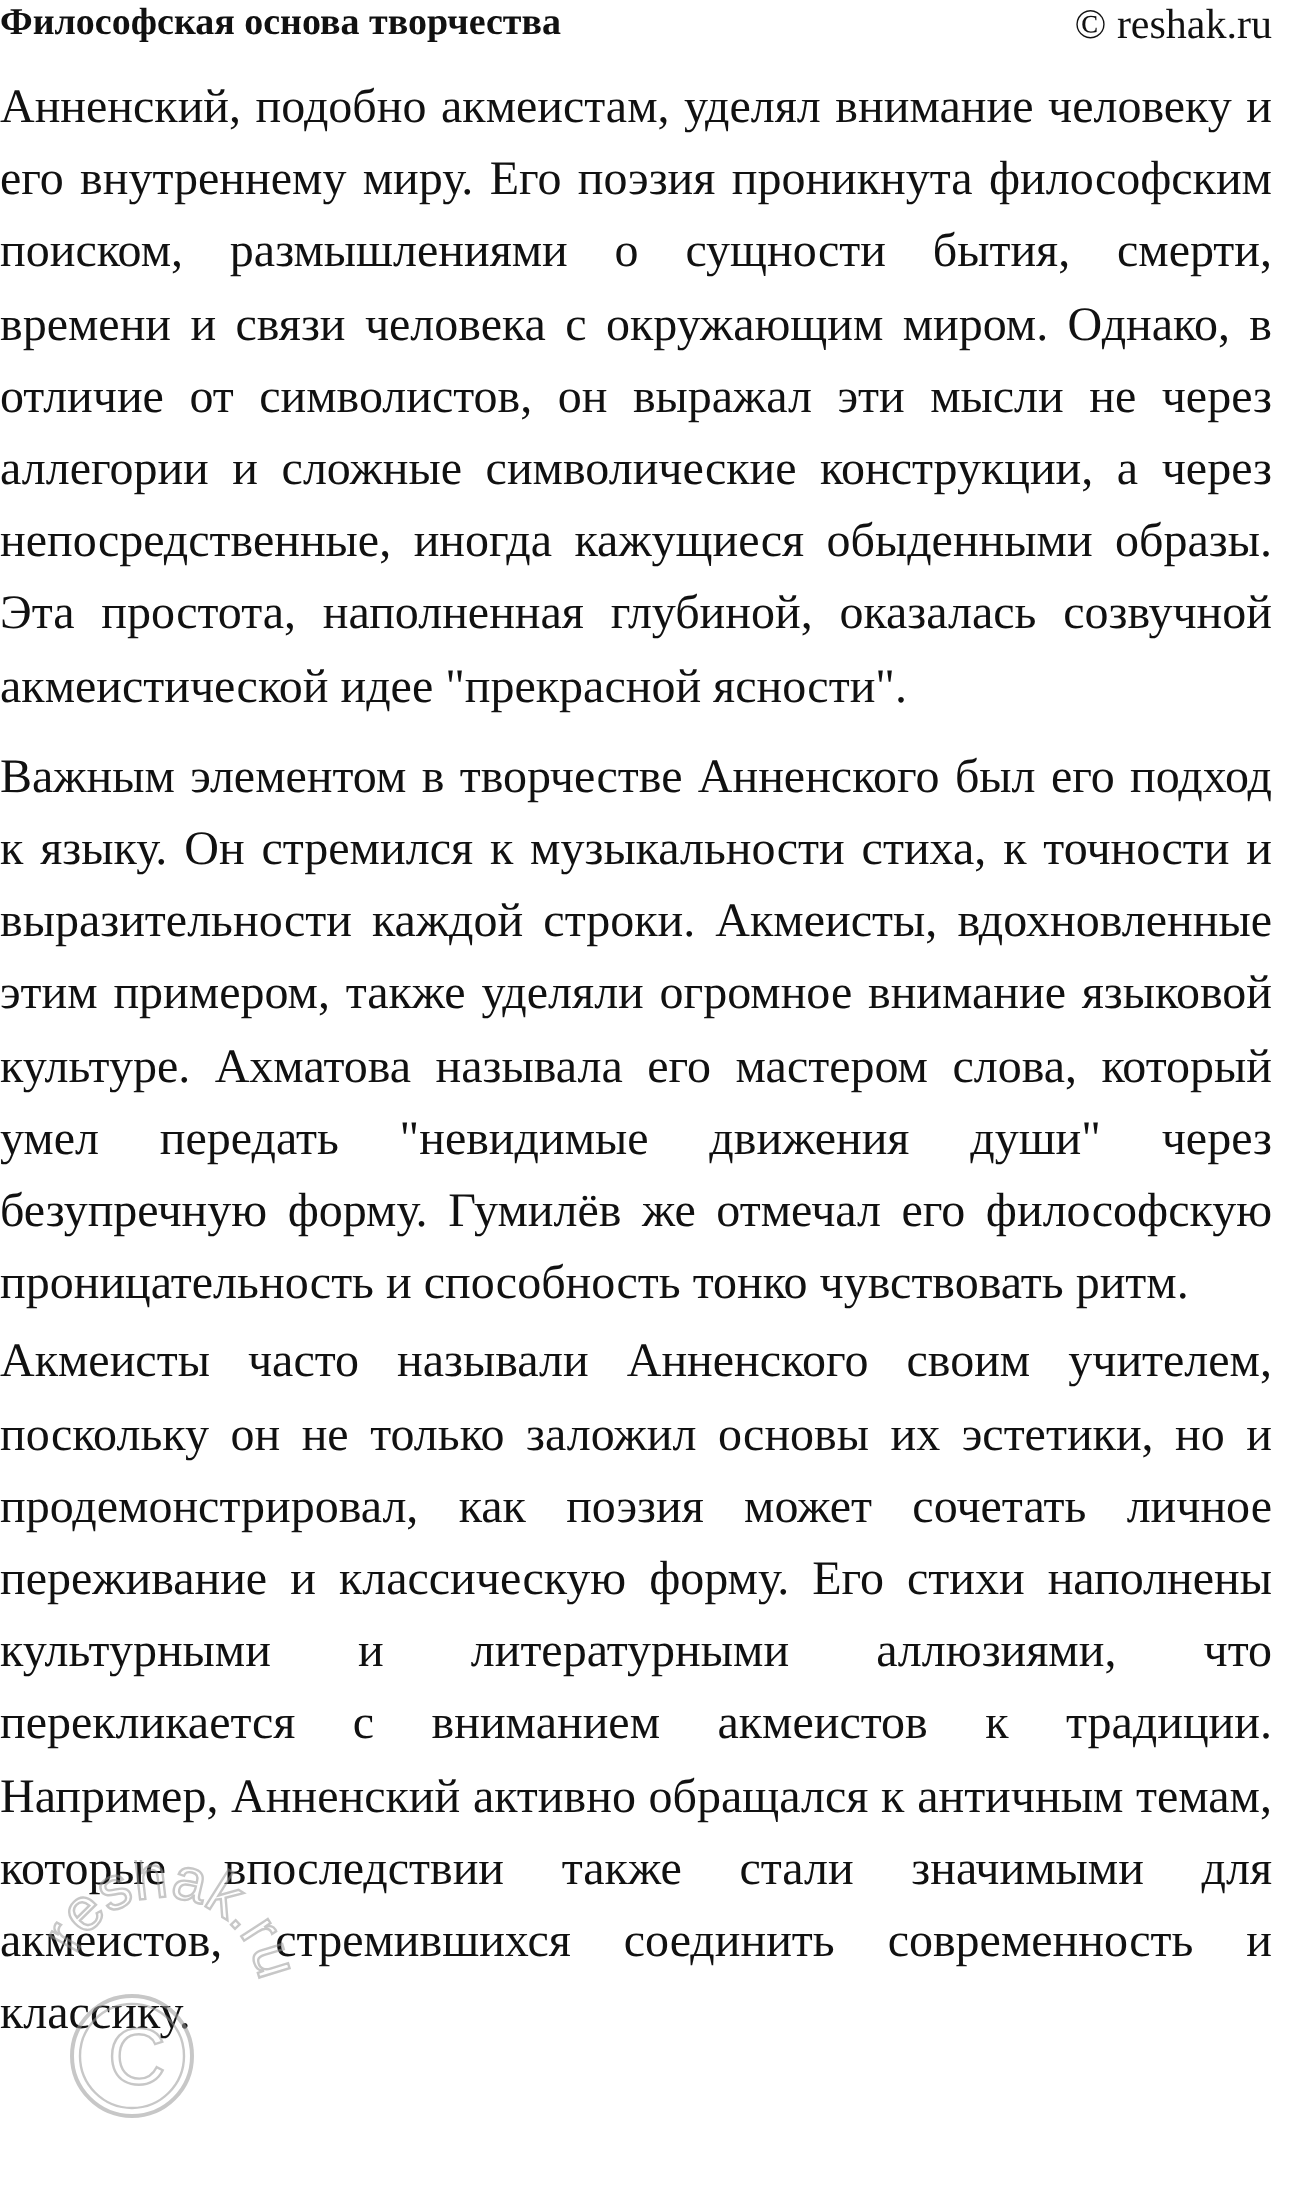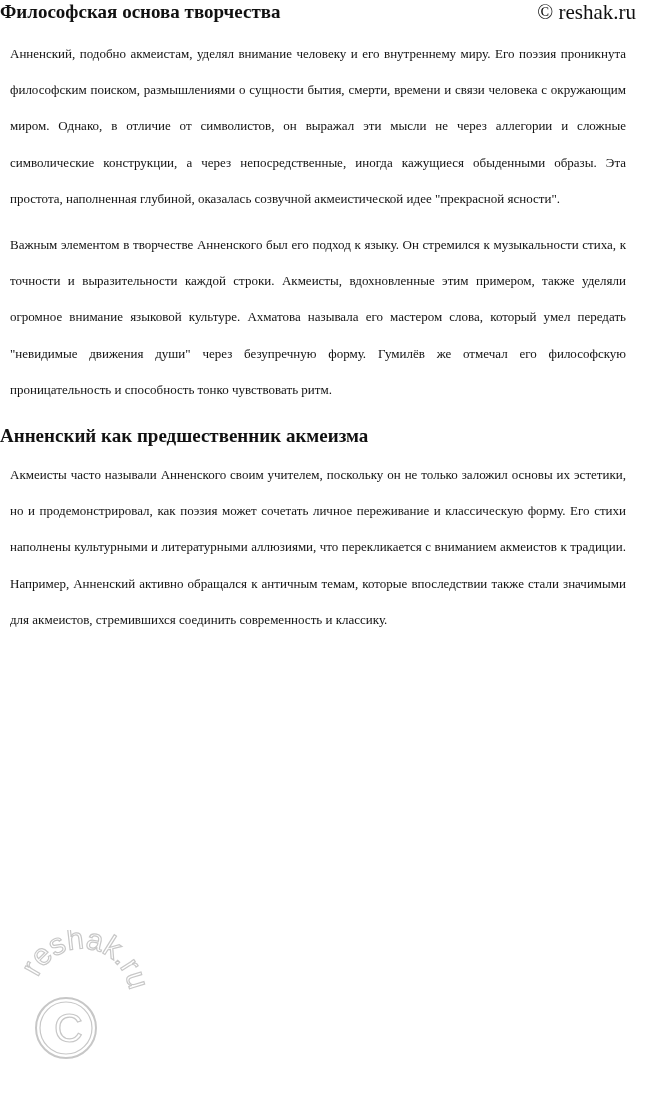--- a/index.html
+++ b/index.html
@@ -34,24 +34,24 @@
     }
     .copyright {
       position: absolute;
       right: 0;
       top: 0;
       font-size: 21px;
       line-height: 24px;
       font-weight: normal;
     }
     .p {
-      font-size: 13px;
+      font-size: 24px;
       line-height: 36.2px;
       text-align: justify;
-      margin: 10px;
+      margin: 0;
     }
     .p1 { margin-top: 12px; }
     .p2 { margin-top: 9px; font-family: Liberation Serif, serif; }
     .h2 { margin-top: 8px; line-height: 36px; }
     .p3 { margin-top: 3px; font-family: Liberation Serif, serif; }
     .h3 { margin-top: 8px; line-height: 36px; }
     .p4 { margin-top: 4px; }
 
     .watermark {
       position: absolute;
@@ -68,21 +68,20 @@
 
 <div class="page">
   <div class="top-bar">
     <h1 class="h">Философская основа творчества</h1>
     <span class="copyright">© reshak.ru</span>
   </div>
 
   <p class="p p1">Анненский, подобно акмеистам, уделял внимание человеку и его внутреннему миру. Его поэзия проникнута философским поиском, размышлениями о сущности бытия, смерти, времени и связи человека с окружающим миром. Однако, в отличие от символистов, он выражал эти мысли не через аллегории и сложные символические конструкции, а через непосредственные, иногда кажущиеся обыденными образы. Эта простота, наполненная глубиной, оказалась созвучной акмеистической идее "прекрасной ясности".</p>
   <p class="p p2">Важным элементом в творчестве Анненского был его подход к языку. Он стремился к музыкальности стиха, к точности и выразительности каждой строки. Акмеисты, вдохновленные этим примером, также уделяли огромное внимание языковой культуре. Ахматова называла его мастером слова, который умел передать "невидимые движения души" через безупречную форму. Гумилёв же отмечал его философскую проницательность и способность тонко чувствовать ритм.</p>
 
-  <h2 class="h h2">Анненский как предшественник акмеизма</h2>
   <p class="p p3">Акмеисты часто называли Анненского своим учителем, поскольку он не только заложил основы их эстетики, но и продемонстрировал, как поэзия может сочетать личное переживание и классическую форму. Его стихи наполнены культурными и литературными аллюзиями, что перекликается с вниманием акмеистов к традиции. Например, Анненский активно обращался к античным темам, которые впоследствии также стали значимыми для акмеистов, стремившихся соединить современность и классику.</p>
 
 </div>
 
 <svg class="watermark" viewBox="0 0 130 130" xmlns="http://www.w3.org/2000/svg">
   <defs>
     <path id="wm-arc" d="M 18 62 A 48 48 0 0 1 110 46" fill="none"></path>
   </defs>
   <circle cx="48" cy="98" r="30" fill="none" stroke="#9a9a9a" stroke-width="2"></circle>
   <circle cx="48" cy="98" r="26" fill="none" stroke="#9a9a9a" stroke-width="1.2"></circle>

